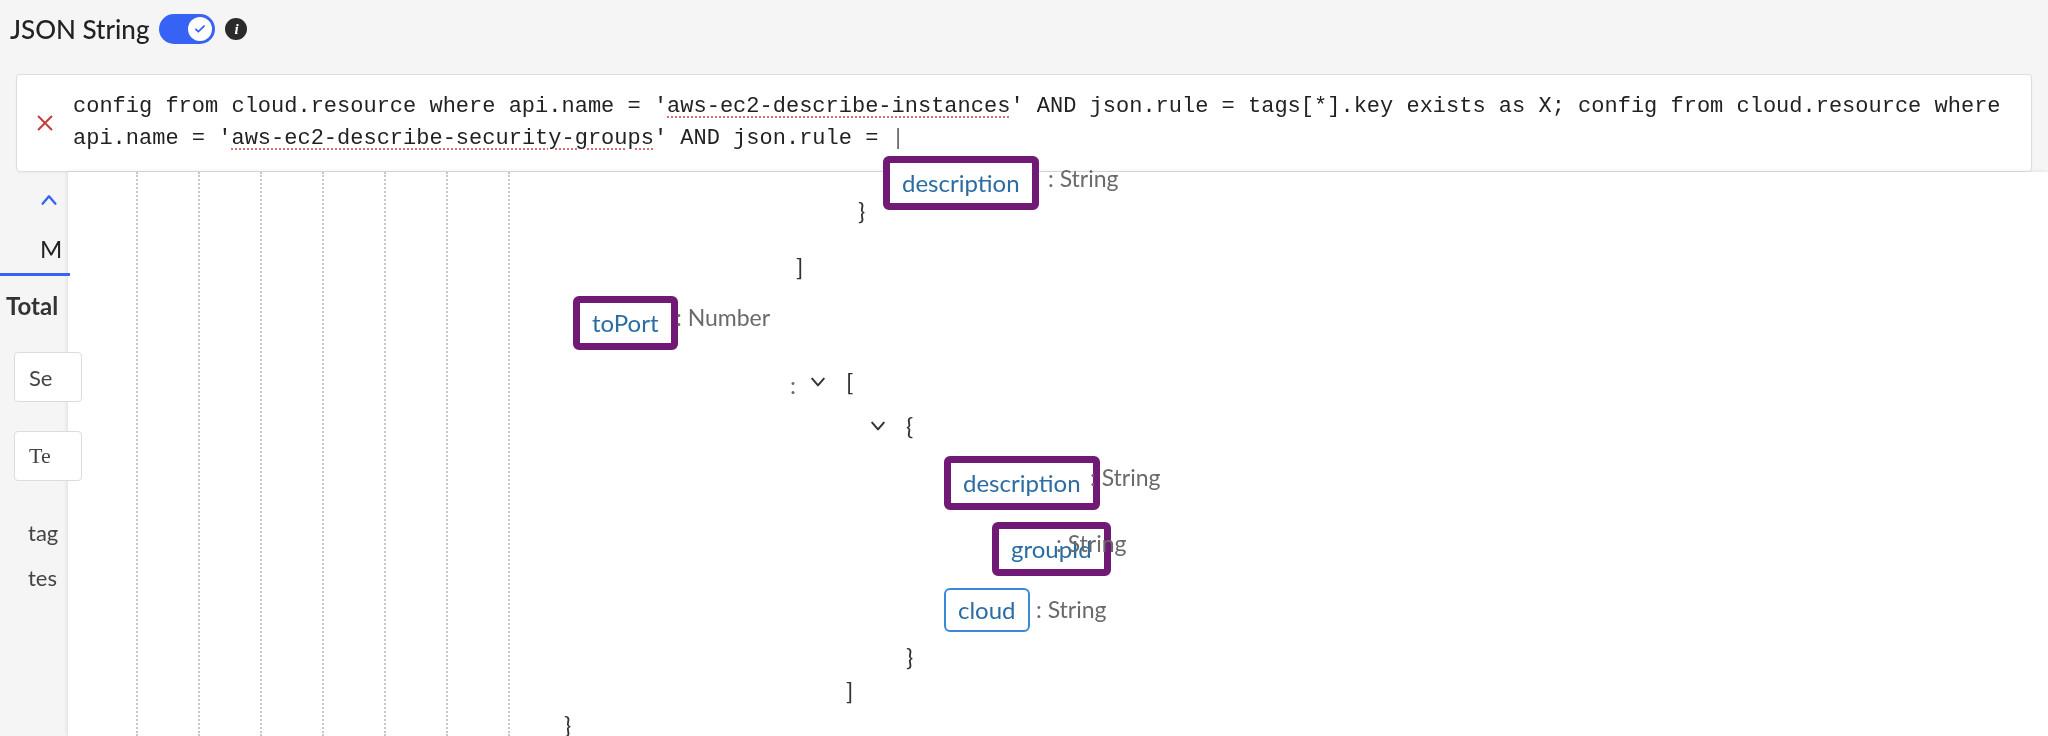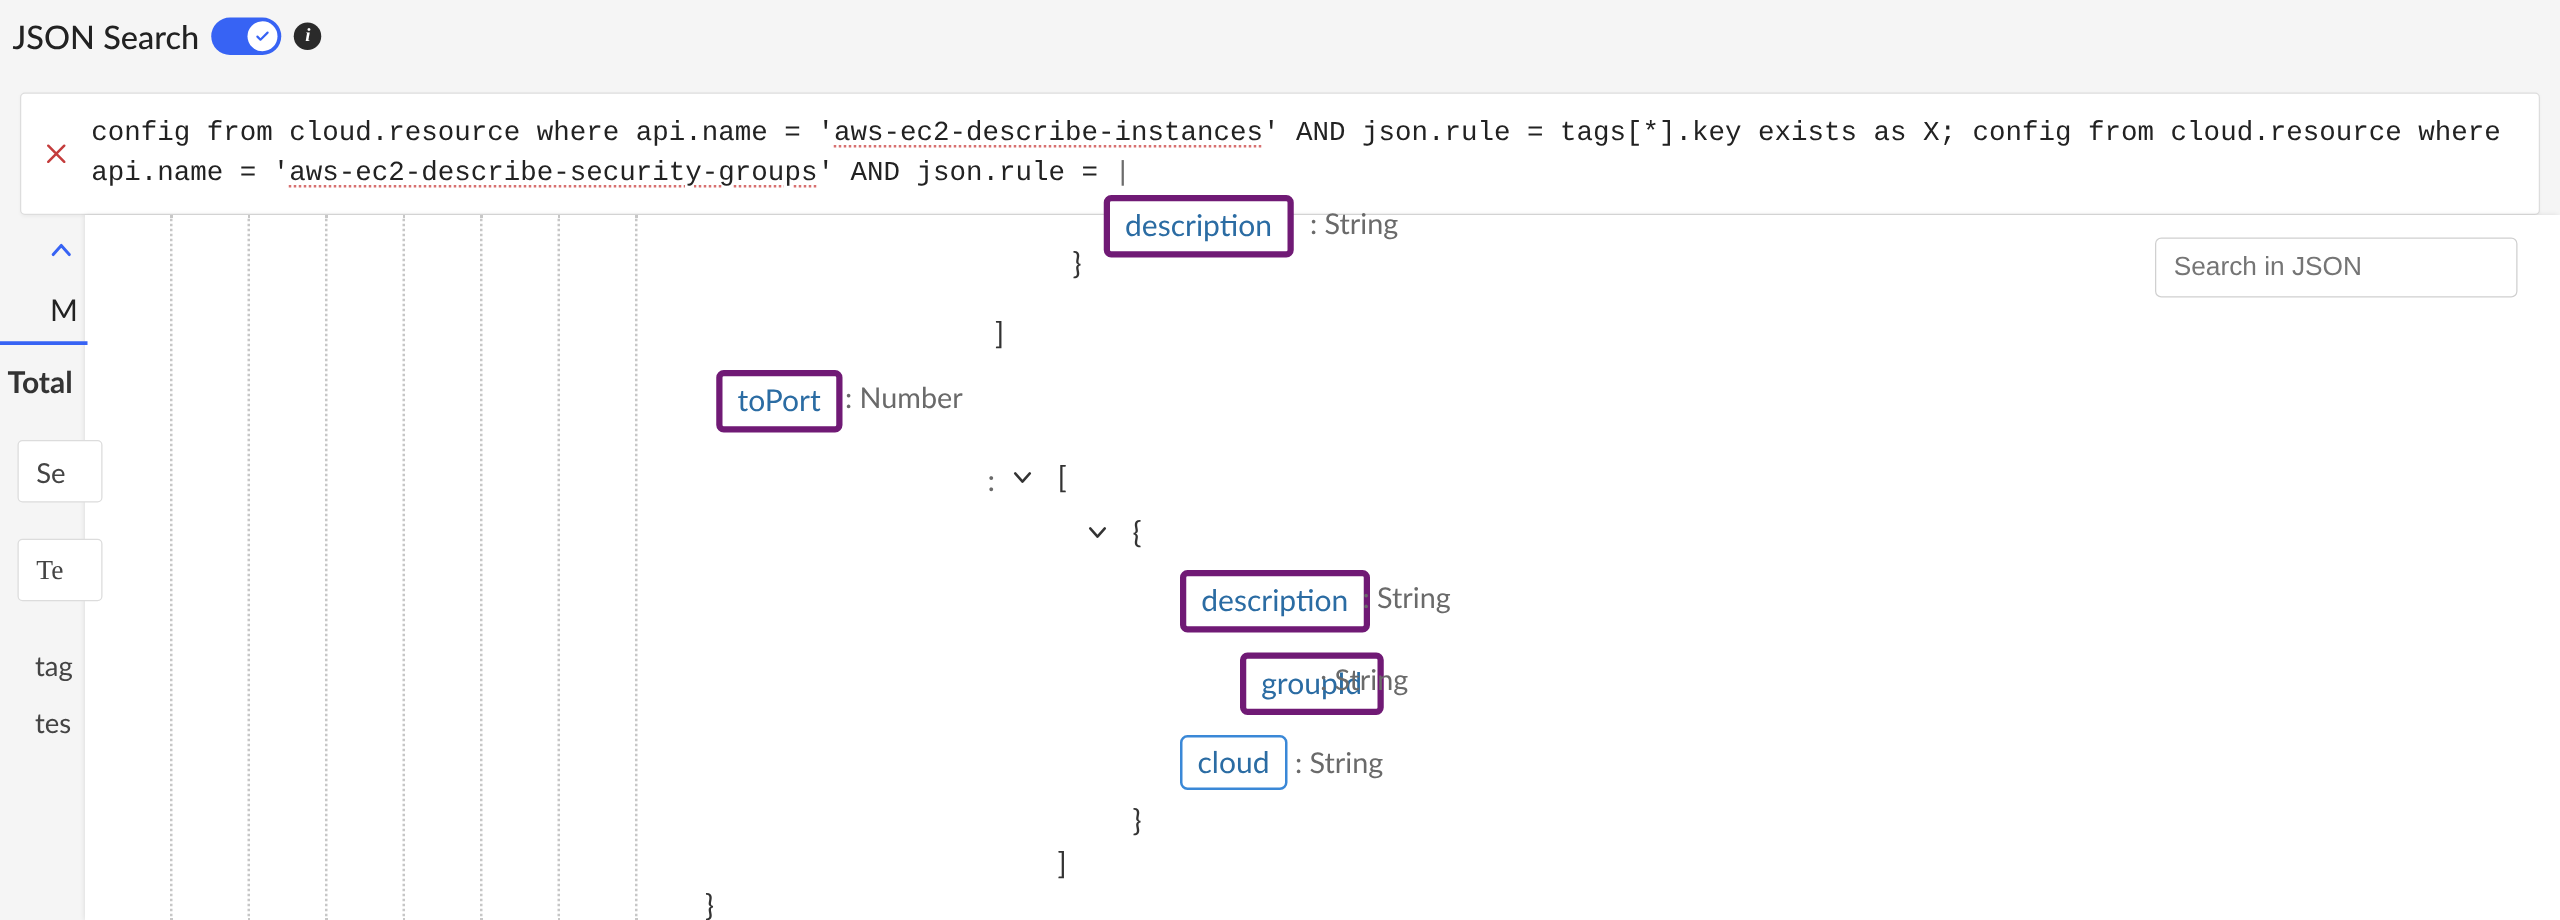--- a/index.html
+++ b/index.html
@@ -184,21 +184,21 @@
     color: #6a6a6a;
     white-space: nowrap;
   }
   .brace {
     font-size: 24px;
     color: #333;
   }
   .keybox {
     display: inline-block;
     background: #fff;
-    border: 5px solid #701a75;
+    border: 7px solid #701a75;
     border-radius: 6px;
     padding: 5px 12px 6px 12px;
     font-size: 24px;
     color: #2b6ca3;
   }
   .keybox.selected {
     border: 2px solid #3a88d7;
   }
   .type-label {
     font-size: 23px;
@@ -244,21 +244,21 @@
     font-size: 22px;
     padding: 11px 16px;
     border-radius: 8px;
     white-space: nowrap;
   }
 </style>
 </head>
 <body>
 
 <div class="header-row">
-  <span class="header-title">JSON Search</span>
+  <span class="header-title">JSON String</span>
   <div class="switch">
     <div class="knob">
       <svg viewBox="0 0 24 24">
         <path d="M5 12.5l4.2 4.2L19 7" stroke="#3763f4" stroke-width="3" fill="none" stroke-linecap="round" stroke-linejoin="round"></path>
       </svg>
     </div>
   </div>
   <div class="info-icon">i</div>
 </div>
 
@@ -322,27 +322,20 @@
   <div style="position:absolute;left:876px;top:416px;">
     <span class="keybox selected">cloud</span>
   </div>
   <div class="tok type-label" style="left:968px;top:423px;">: String</div>
 
   <div class="tok brace" style="left:838px;top:470px;">}</div>
   <div class="tok brace" style="left:778px;top:504px;">]</div>
   <div class="tok brace" style="left:496px;top:538px;">}</div>
 
 
-  <div class="search-box">
-    <input placeholder="Search in JSON" style="">
-    <svg viewBox="0 0 24 24">
-      <circle cx="10.5" cy="10.5" r="6.5" stroke-width="2"></circle>
-      <line x1="15.5" y1="15.5" x2="21" y2="21" stroke-width="2" stroke-linecap="round"></line>
-    </svg>
-  </div>
 </div>
 
 <div class="collapse-btn">
   <svg viewBox="0 0 24 24">
     <path d="M5 16l7-8 7 8" stroke="#3763f4" stroke-width="2.6" fill="none" stroke-linecap="round" stroke-linejoin="round"></path>
   </svg>
 </div>
 
 <div class="left-edge" style="z-index:0;">
   <div class="tab-m">M</div>

